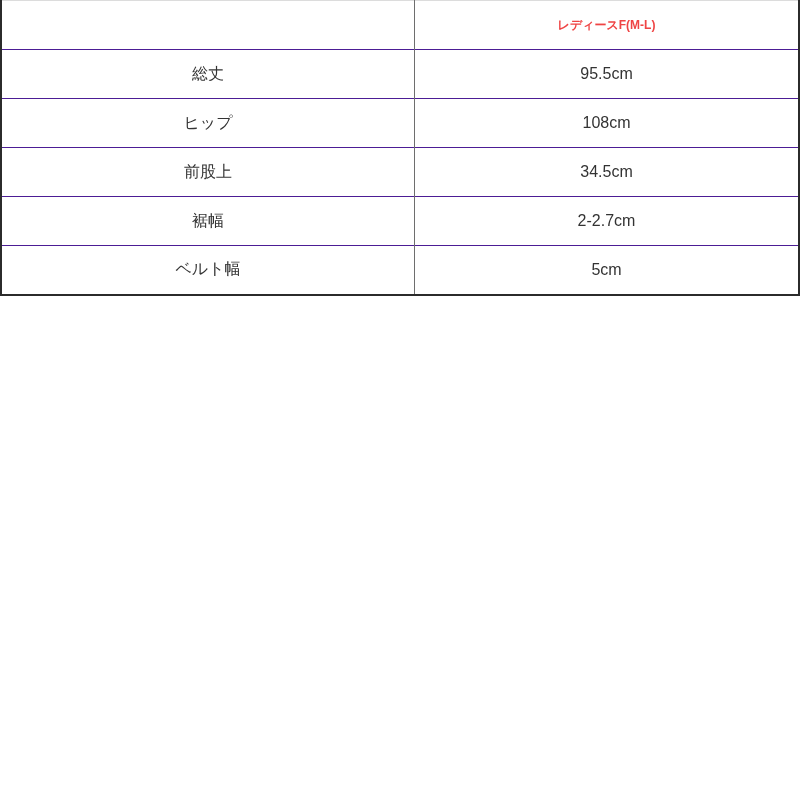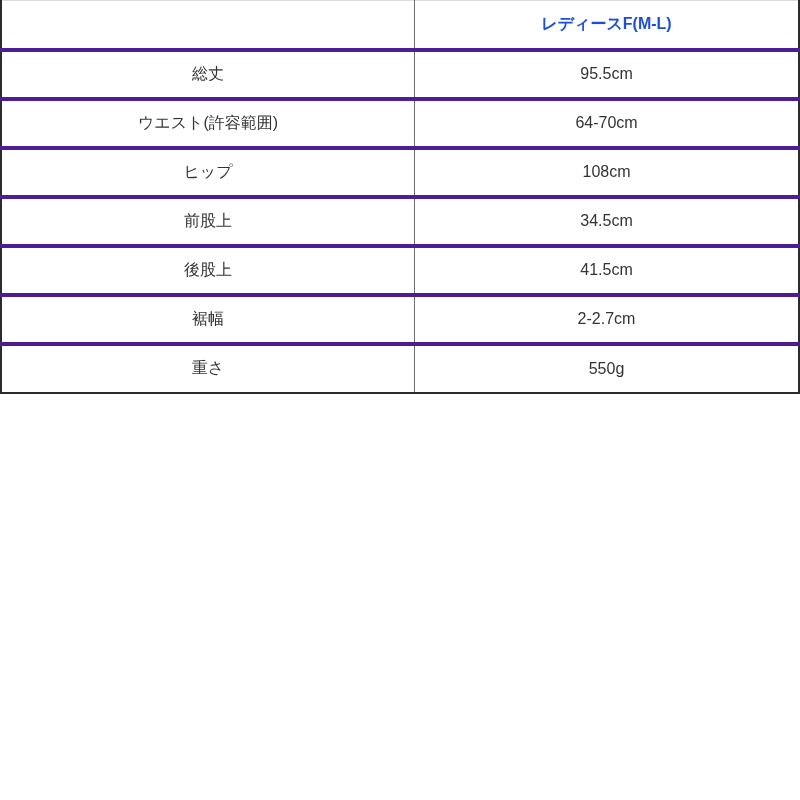--- a/index.html
+++ b/index.html
@@ -24,34 +24,34 @@
   }
   table.size-table tr {
     height: 49px;
   }
   table.size-table th,
   table.size-table td {
     padding: 0;
     margin: 0;
     text-align: center;
     vertical-align: middle;
-    border-top: 4px solid #4c1d95;
+    border-top: 1px solid #4c1d95;
     background: #ffffff;
   }
   table.size-table tr:first-child th {
     border-top: none;
   }
   .col-label {
     width: 412px;
     border-right: 1px solid #6e6e6e;
   }
   th.cell {
-    font-size: 16px;
+    font-size: 12px;
     font-weight: bold;
-    color: #1d4ed8;
+    color: #ef4444;
   }
   td.cell {
     font-size: 16px;
     font-weight: normal;
     color: #333333;
   }
 </style>
 </head>
 <body>
 
@@ -59,37 +59,29 @@
   <tbody>
     <tr>
       <th class="cell col-label"></th>
       <th class="cell col-value">レディースF(M-L)</th>
     </tr>
     <tr>
       <td class="cell col-label">総丈</td>
       <td class="cell col-value">95.5cm</td>
     </tr>
     <tr>
-      <td class="cell col-label">ウエスト(許容範囲)</td>
-      <td class="cell col-value">64-70cm</td>
-    </tr>
-    <tr>
       <td class="cell col-label">ヒップ</td>
       <td class="cell col-value">108cm</td>
     </tr>
     <tr>
       <td class="cell col-label">前股上</td>
       <td class="cell col-value">34.5cm</td>
     </tr>
     <tr>
-      <td class="cell col-label">後股上</td>
-      <td class="cell col-value">41.5cm</td>
-    </tr>
-    <tr>
       <td class="cell col-label">裾幅</td>
       <td class="cell col-value">2-2.7cm</td>
     </tr>
     <tr>
-      <td class="cell col-label">重さ</td>
-      <td class="cell col-value">550g</td>
+      <td class="cell col-label">ベルト幅</td>
+      <td class="cell col-value">5cm</td>
     </tr>
   </tbody>
 </table>
 
 </body></html>

